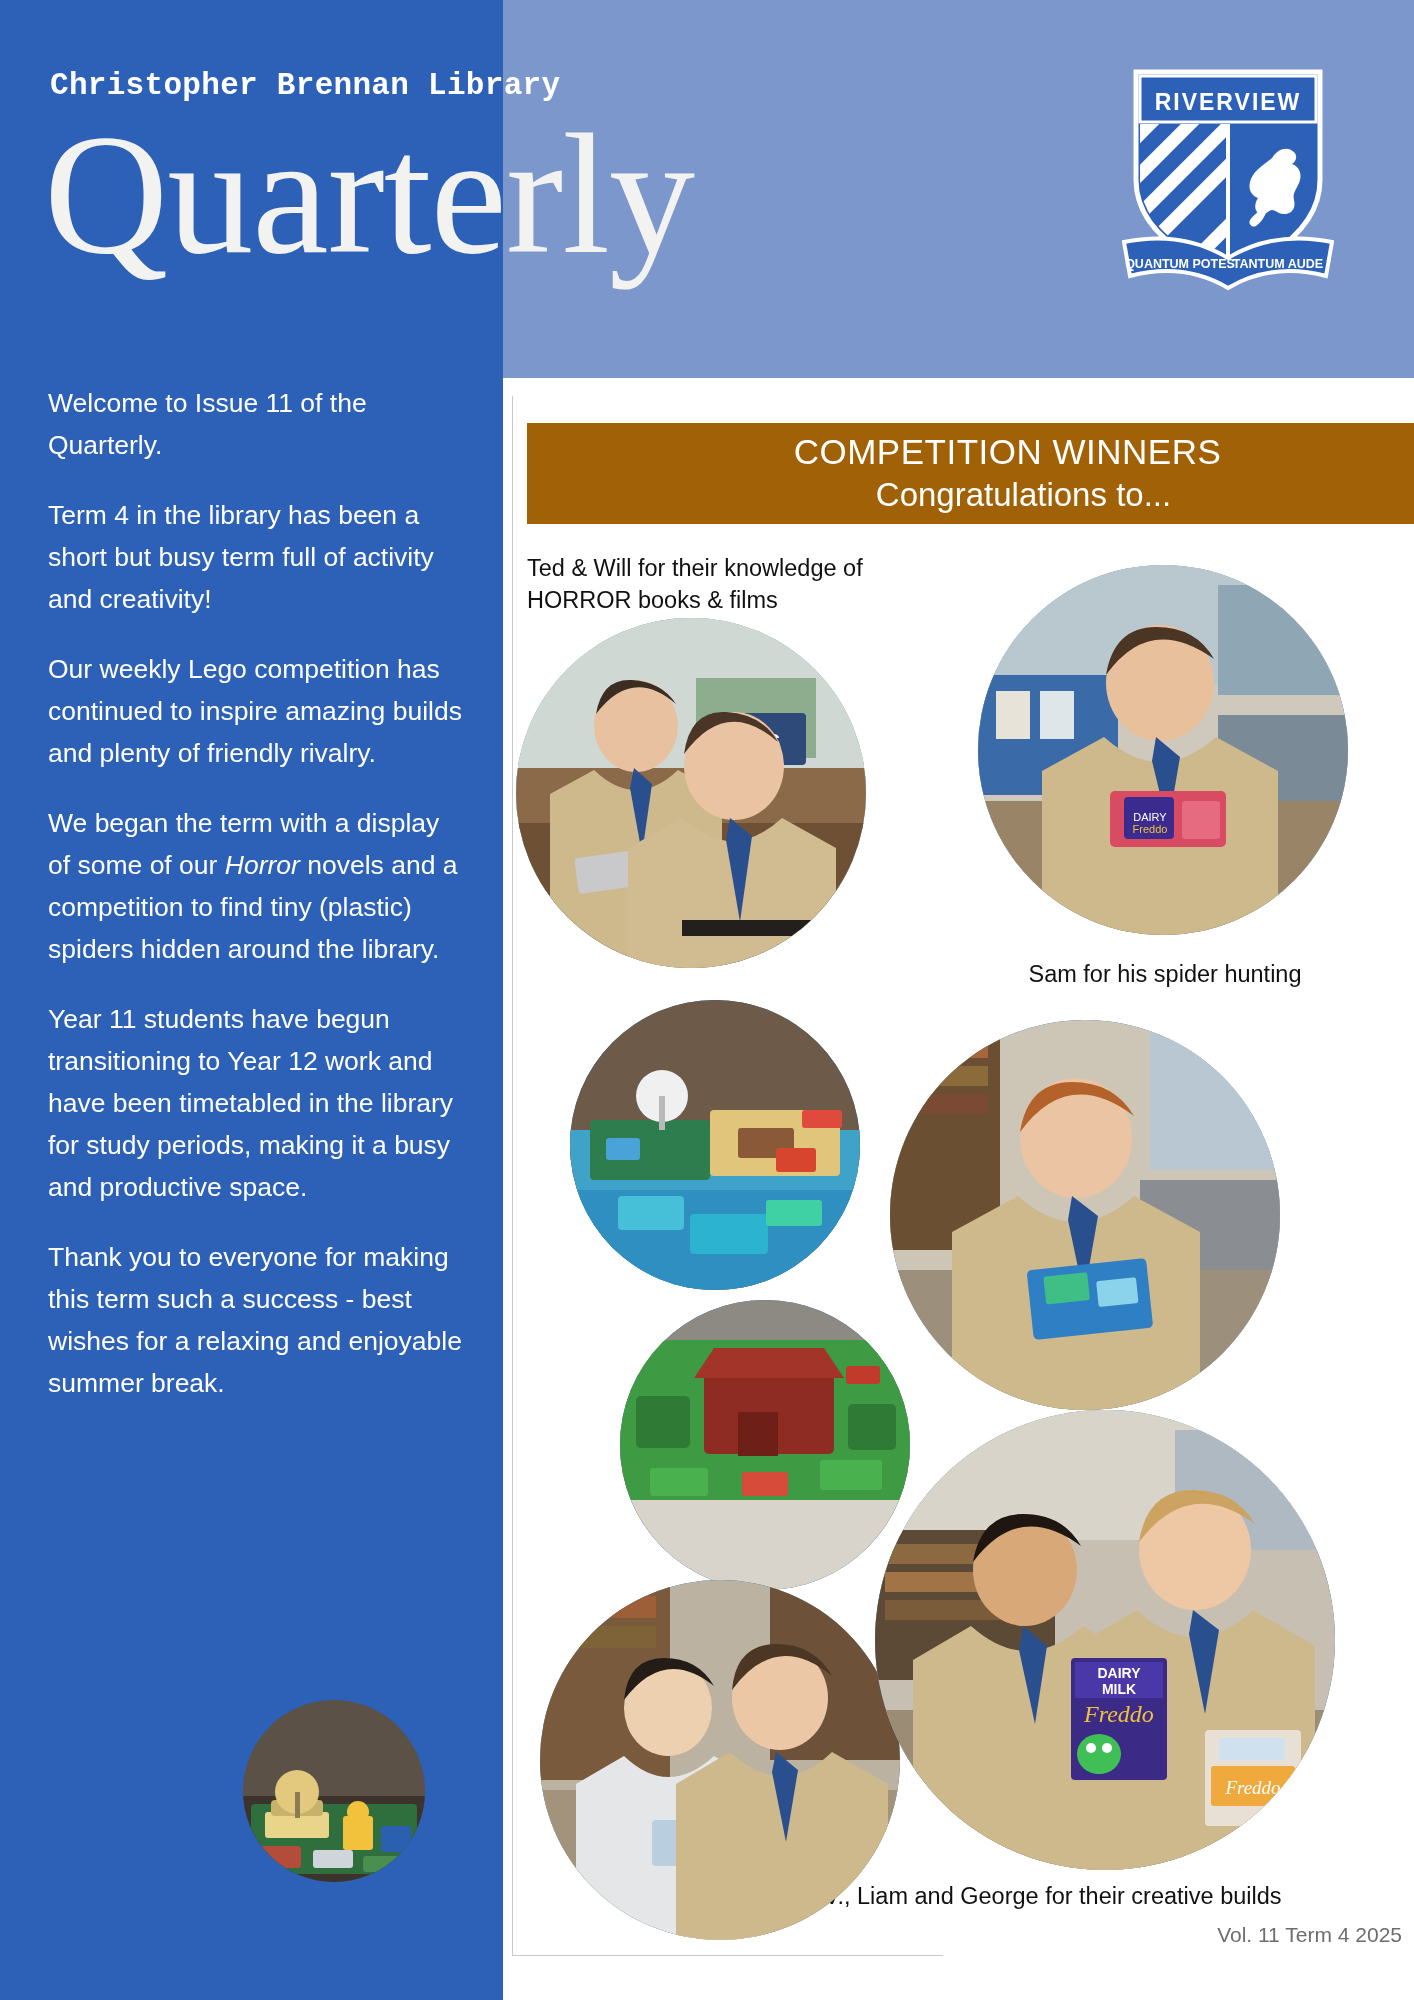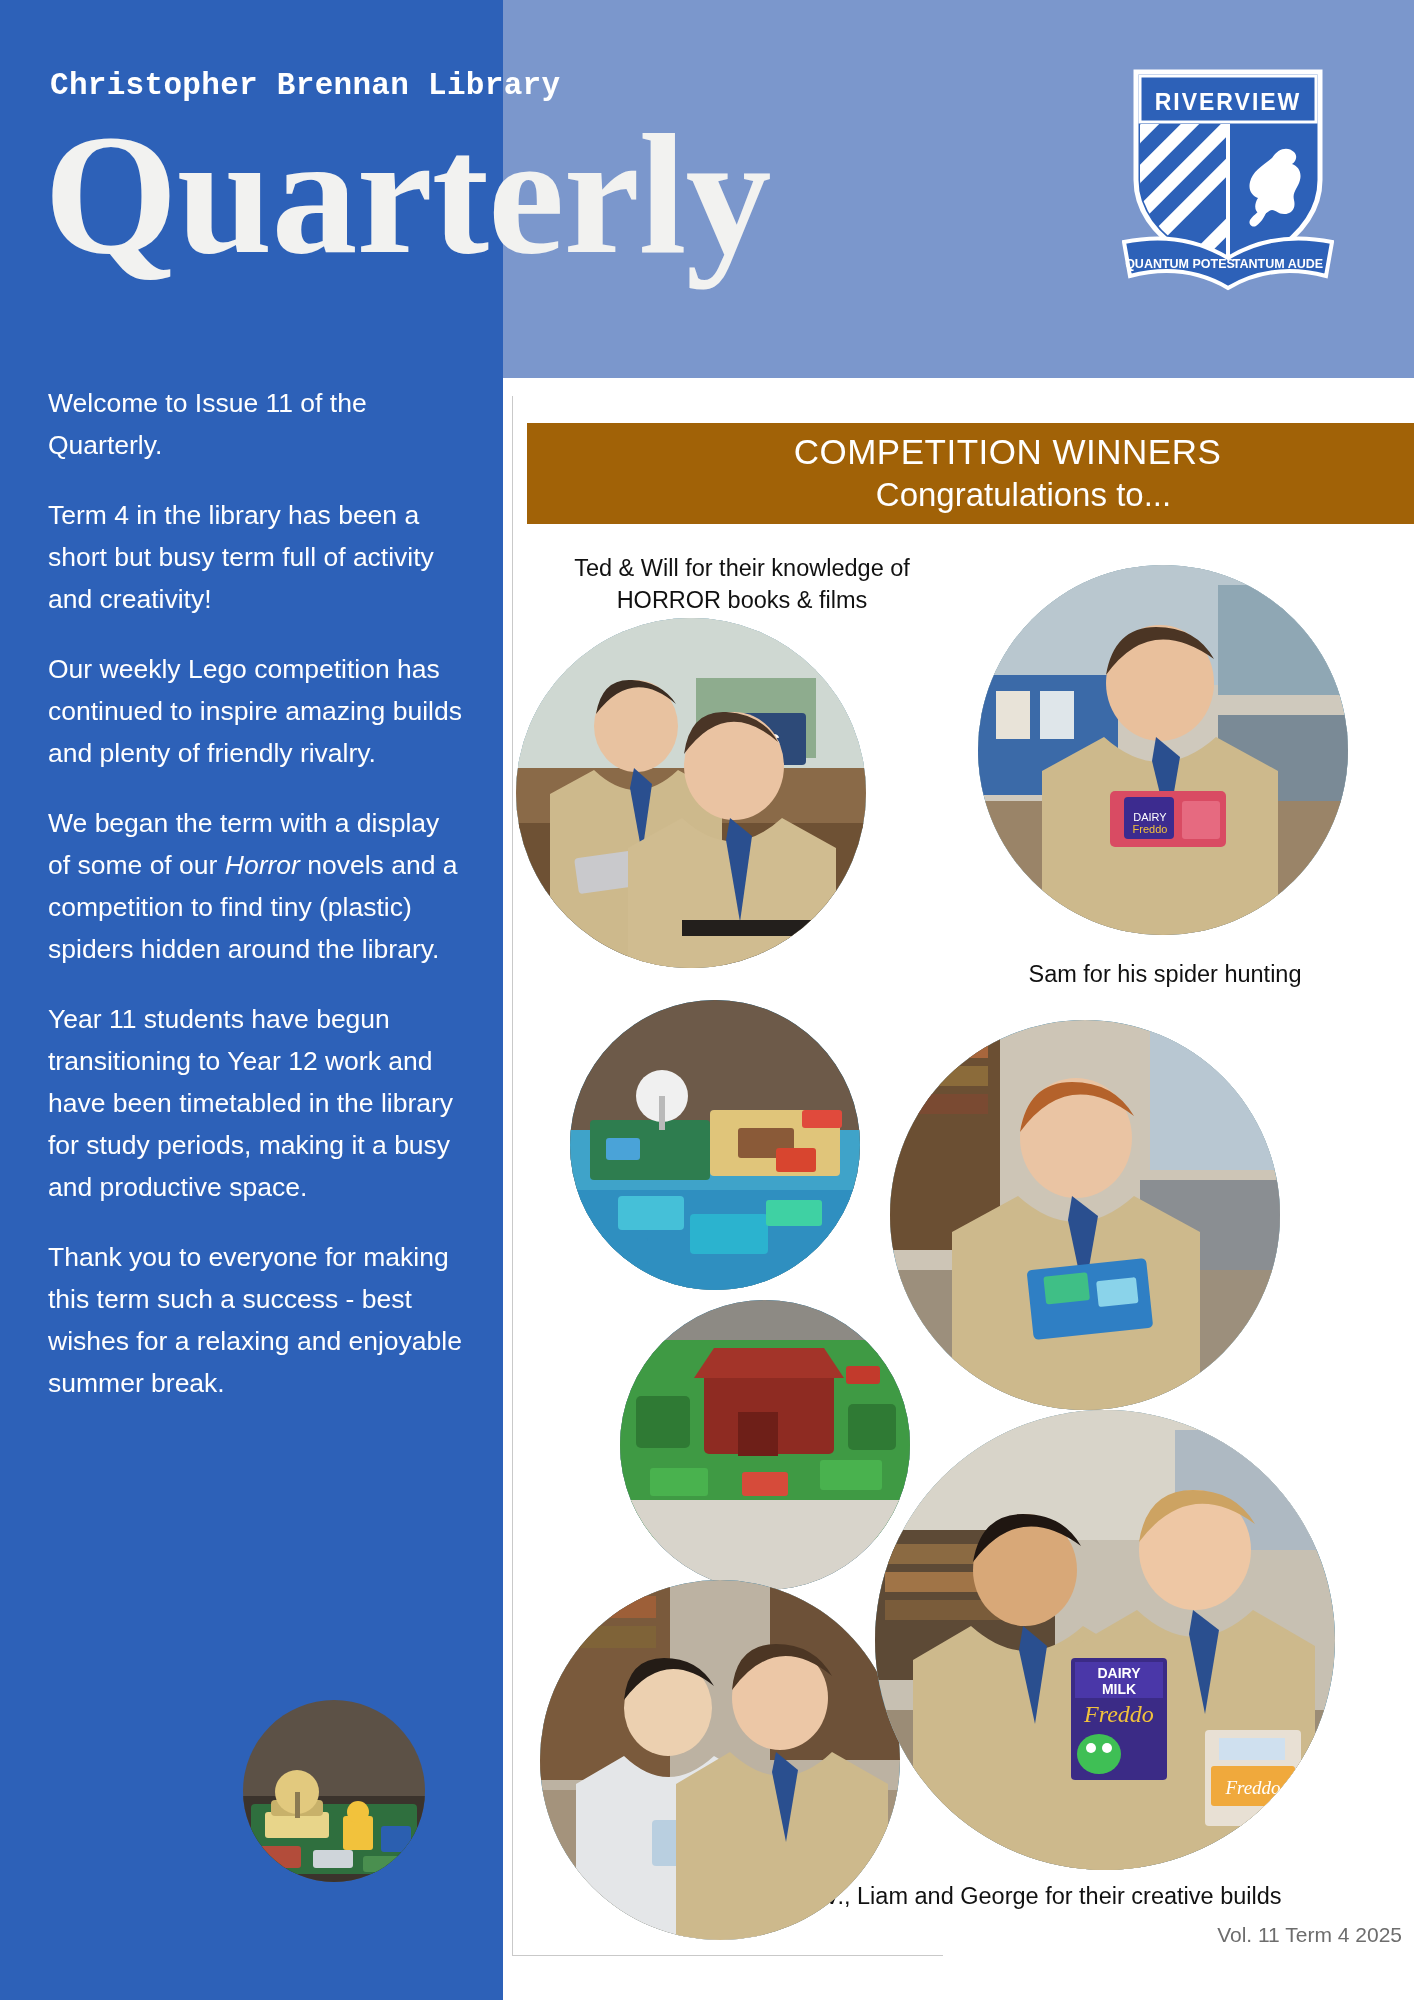--- a/index.html
+++ b/index.html
@@ -35,21 +35,21 @@
     font-family: Liberation Mono, monospace;
     font-weight: bold;
     font-size: 31px;
     letter-spacing: 0.3px;
   }
   .masthead-title {
     position: absolute;
     left: 44px; top: 104px;
     color: #f2f2f0;
     font-family: "Liberation Serif", serif;
-    font-weight: bold;
+    font-weight: normal;
     font-size: 172px;
     line-height: 180px;
     letter-spacing: -1px;
     white-space: nowrap;
   }
 
   
   .crest {
     position: absolute;
     left: 1122px; top: 62px;
@@ -114,21 +114,20 @@
     margin-top: 4px;
     font-size: 33px;
     padding-left: 32px;
   }
 
   .cap {
     position: absolute;
     color: #111111;
     font-size: 23.5px;
     line-height: 32px;
-    text-align: center;
   }
   .cap-horror { left: 527px; top: 552px; width: 430px; }
   .cap-sam    { left: 985px; top: 958px; width: 360px; text-align: center; }
   .cap-builds { left: 520px; top: 1880px; width: 880px; text-align: center; }
 
   .volline {
     position: absolute;
     left: 1140px; top: 1923px;
     width: 262px;
     text-align: right;

